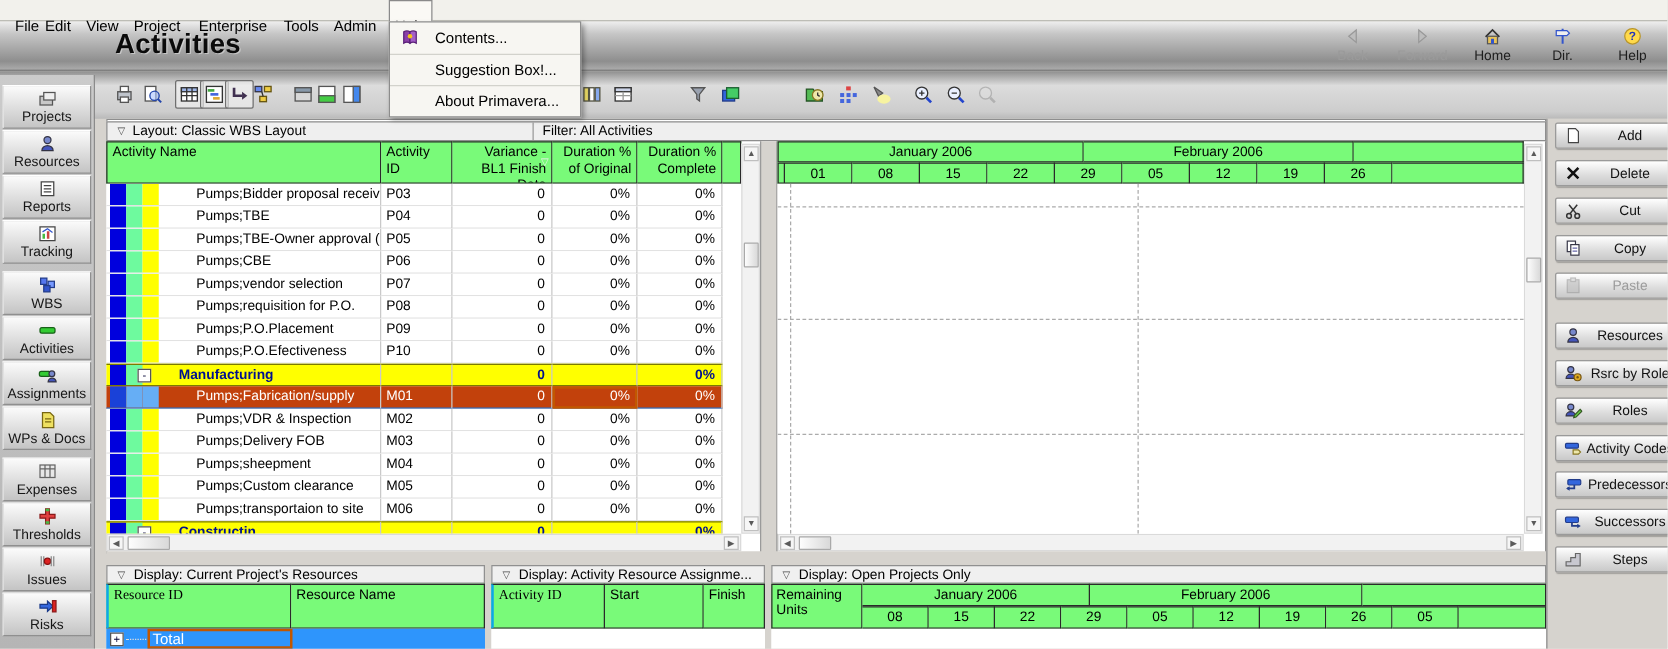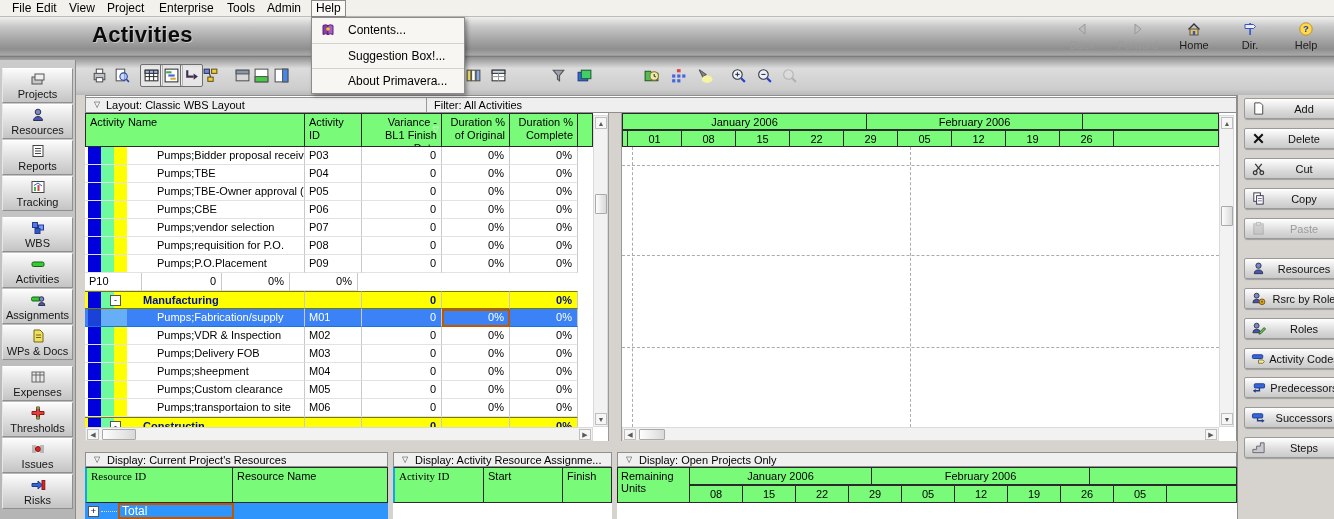--- a/index.html
+++ b/index.html
@@ -2,21 +2,21 @@
 <html><head>
 <meta charset="utf-8">
 <style>
   * { margin:0; padding:0; box-sizing:border-box; }
   html,body { width:1334px; height:519px; }
   body { position:relative; overflow:hidden; font-family:"Liberation Sans",sans-serif; font-size:11px; background:#D6D3CE; color:#000; }
   svg { display:block; }
 
   
   #menubar { position:absolute; left:0; top:0; width:1334px; height:17px; background:#F2F1EC; border-bottom:1px solid #BDBDB6; z-index:30; }
-  .menu-item { position:absolute; top:0; height:17px; line-height:16px; padding:0 4px; font-size:12px; white-space:nowrap; }
+  .menu-item { position:absolute; top:0; height:17px; line-height:16px; padding:13px 4px; font-size:12px; white-space:nowrap; }
   .menu-item.open { border:1px solid #8A8A8A; background:#FAF9F5; line-height:14px; }
 
   
   #header { position:absolute; left:0; top:17px; width:1334px; height:40px;
             background:linear-gradient(180deg,#EFEFEF 0%,#C6C6C6 25%,#8E8E8E 80%,#A8A8A8 95%,#6E6E6E 100%); }
   #page-title { position:absolute; left:92px; top:5px; font-size:22px; font-weight:bold; color:#0B0B0B;
                 text-shadow:1px 1px 0 rgba(255,255,255,.4); letter-spacing:.3px; }
   #navbar { position:absolute; right:0; top:4px; display:flex; }
   .nav-btn { width:56px; text-align:center; font-size:11px; color:#1D1D1D; }
   .nav-btn .nicon { height:18px; display:flex; justify-content:center; }
@@ -62,21 +62,21 @@
   .trow .c1 { width:220px; }
   .trow .c2 { width:57px; padding-left:4px; }
   .trow .c3 { width:80px; text-align:right; padding-right:5px; }
   .trow .c4 { width:68px; text-align:right; padding-right:5px; }
   .trow .c5 { width:68px; text-align:right; padding-right:5px; }
   .stripe { position:absolute; top:0; width:13px; height:18px; }
   .name-act { padding-left:72px; display:block; }
   .name-grp { padding-left:58px; display:block; font-weight:bold; color:#00108E; }
   .trow.group { background:#FFFF00; }
   .trow.group .c { border-bottom:1px solid #7A7A00; border-top:1px solid #7A7A00; color:#00108E; font-weight:bold; }
-  .trow.sel { background:#3b82f6; color:#FFF; }
+  .trow.sel { background:#c2410c; color:#FFF; }
   .trow.sel .c { border-bottom:1px solid #1B74D8; }
   .expander { position:absolute; left:25px; top:3px; width:11px; height:11px; background:#FFF; border:1px solid #555;
               font-size:9px; line-height:9px; text-align:center; color:#003; font-weight:normal; }
   .focus-cell { position:absolute; border:2px solid #C25700; pointer-events:none; z-index:6; }
 
   
   .sb { position:absolute; background:#F2F2F2; border:1px solid #DADADA; }
   .sb-btn { position:absolute; background:#F6F6F6; border:1px solid #BFBFBF; color:#5A5A5A;
             display:flex; align-items:center; justify-content:center; font-size:7px; }
   .sb-thumb { position:absolute; background:linear-gradient(90deg,#FDFDFD,#D9D9D9); border:1px solid #A9A9A9; border-radius:1px; }
@@ -565,20 +565,26 @@
         <div class="stripe" style="left: 16px; background: rgb(110, 250, 158);"></div>
         <div class="stripe" style="left: 29px; background: rgb(255, 255, 0);"></div>
         <div class="name-act">Pumps;P.O.Placement</div>
       </div>
       <div class="c c2">P09</div>
       <div class="c c3">0</div>
       <div class="c c4">0%</div>
       <div class="c c5">0%</div>
     </div>
     <div class="trow">
+      <div class="c c1">
+        <div class="stripe" style="left: 3px; background: rgb(0, 0, 221);"></div>
+        <div class="stripe" style="left: 16px; background: rgb(110, 250, 158);"></div>
+        <div class="stripe" style="left: 29px; background: rgb(255, 255, 0);"></div>
+        <div class="name-act">Pumps;P.O.Efectiveness</div>
+      </div>
       <div class="c c2">P10</div>
       <div class="c c3">0</div>
       <div class="c c4">0%</div>
       <div class="c c5">0%</div>
     </div>
     <div class="trow group">
       <div class="c c1">
         <div class="stripe" style="left: 3px; background: rgb(0, 0, 221);"></div>
         <div class="stripe" style="left: 16px; background: rgb(110, 250, 158);"></div>
         <div class="expander">-</div>

